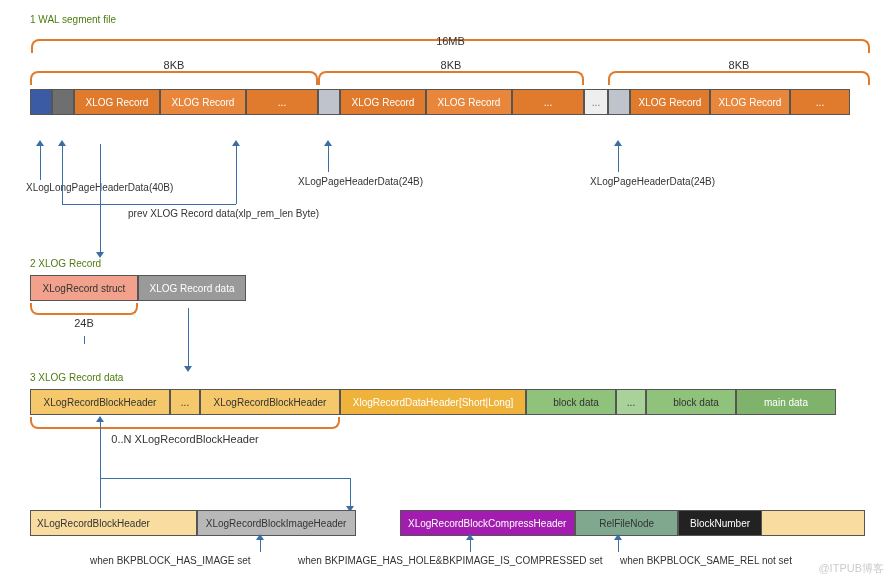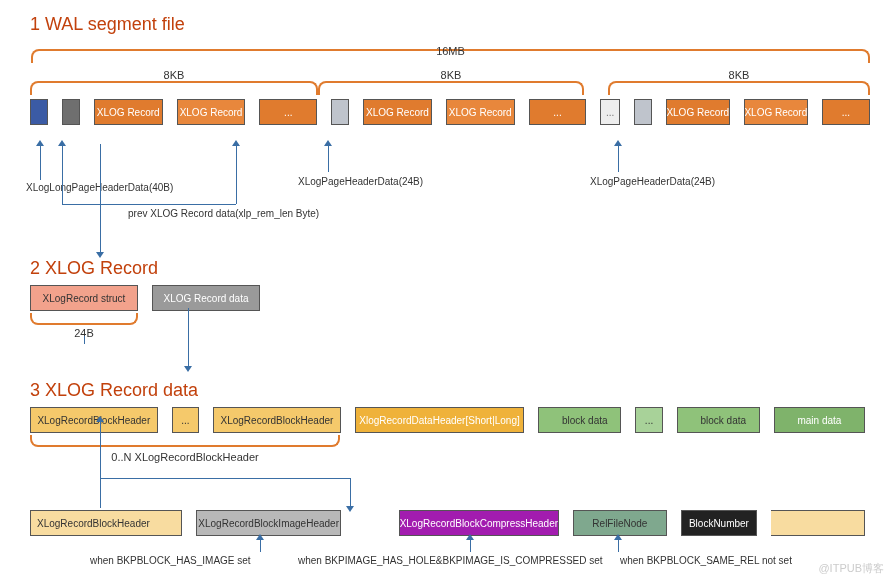--- a/index.html
+++ b/index.html
@@ -6,22 +6,22 @@
   body {
     font-family: Arial, sans-serif;
     font-size: 11px;
     color: #333;
     background: #fff;
     width: 890px;
     height: 582px;
     position: relative;
     padding: 20px;
   }
-  .title { font-size: 18px; color: #c2410c; margin-bottom: 4px; }
-  .row { display: flex; align-items: stretch; gap: 14px; }
+  .title { font-size: 10px; color: #4d7c0f; margin-bottom: 4px; }
+  .row { display: flex; align-items: stretch; }
   .block {
     display: flex; align-items: center; justify-content: center;
     border: 1px solid #555; height: 26px; font-size: 10px; color: #fff;
     white-space: nowrap; overflow: hidden;
   }
   .brace-h {
     border: 2px solid #e07b2e; border-bottom: none;
     border-radius: 8px 8px 0 0; height: 14px;
   }
   .brace-h-down {
@@ -60,21 +60,21 @@
   .c-green2 { background:#a8d299; color:#333; }
   .c-green3 { background:#7fb36b; }
   .c-lgold  { background:#f8dca0; color:#333; }
   .c-hgrey  { background:#b8b8b8; color:#333; }
   .c-hgrey2 { background:#a21caf;margin-left:44px; }
   .c-teal   { background:#7fa88e; color:#333; }
   .c-black  { background:#222; }
 
   #sec1 { position:absolute; left:30px; top:14px; width:840px; }
   #sec2 { position:absolute; left:30px; top:258px; width:300px; }
-  #sec3 { position:absolute; left:30px; top:380px; width:835px; }
+  #sec3 { position:absolute; left:30px; top:372px; width:835px; }
   #sec4 { position:absolute; left:30px; top:510px; width:835px; }
 </style>
 </head>
 <body>
 
 <div id="sec1">
   <div class="title">1 WAL segment file</div>
 
   <div style="position:relative; margin-left:1px; margin-top:2px;">
     <div class="caption" style="position:absolute; left:0; right:0; top:-4px;">16MB</div>

